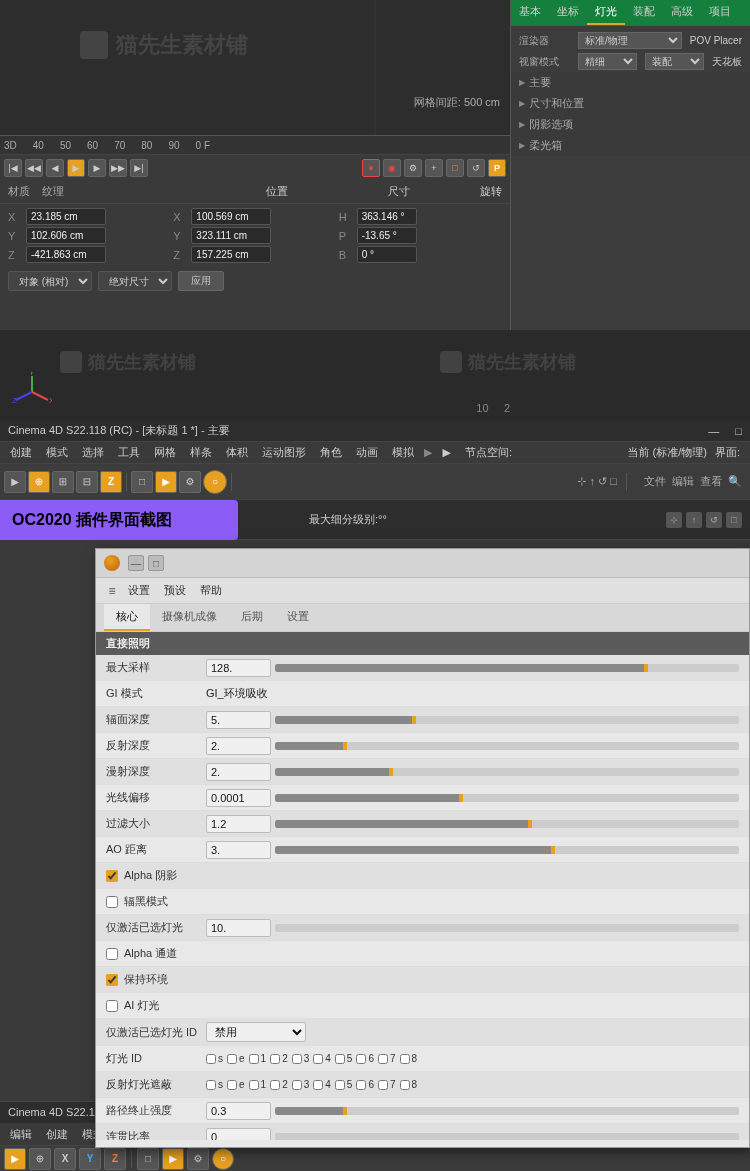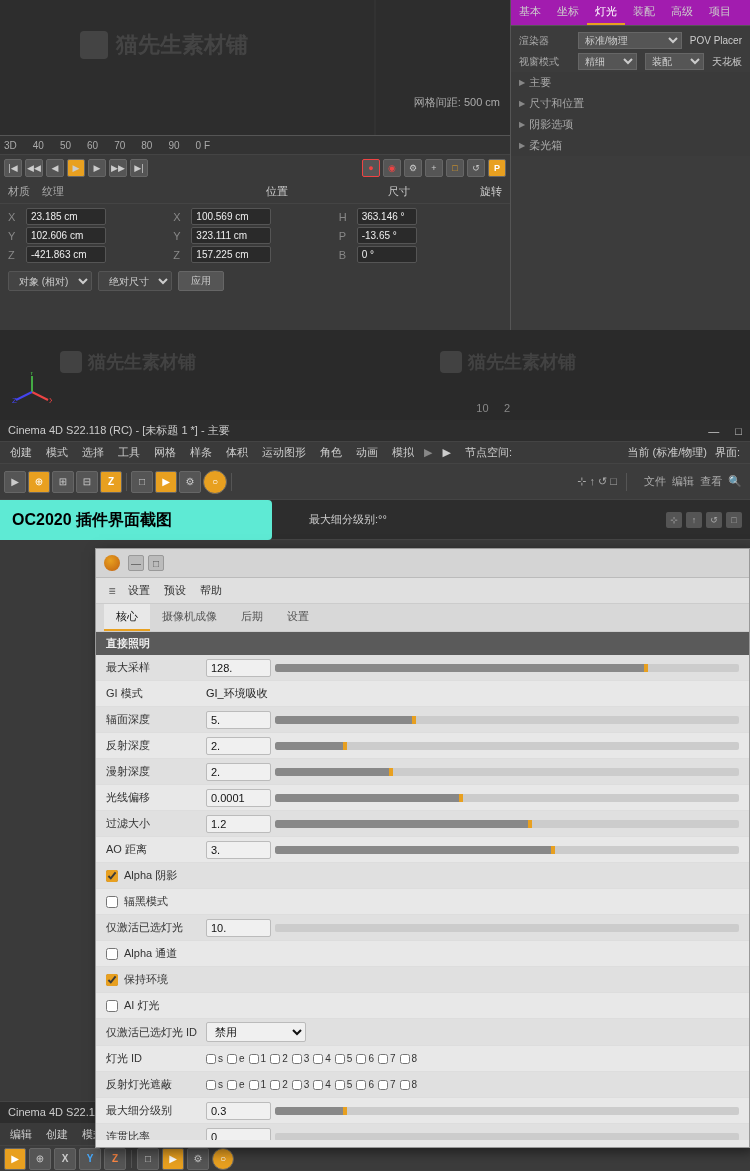--- a/index.html
+++ b/index.html
@@ -44,21 +44,21 @@
       position: absolute;
       top: 0;
       right: 0;
       width: 240px;
       height: 330px;
       background: #3c3c3c;
       border-left: 1px solid #555;
     }
     .right-panel-tabs {
       display: flex;
-      background: #a21caf;
+      background: #15803d;
       border-bottom: 1px solid #555;
       font-size: 11px;
       color: #ccc;
     }
     .right-panel-tabs span {
       padding: 4px 8px;
       cursor: pointer;
     }
     .right-panel-tabs span.active {
       color: #fff;
@@ -290,23 +290,23 @@
       padding: 0 4px;
       gap: 2px;
       border-bottom: 1px solid #444;
     }
 
     
     .yellow-banner {
       position: absolute;
       top: 500px;
       left: 0;
-      width: 272px;
+      width: 238px;
       height: 40px;
-      background: #5eead4;
+      background: #8b5cf6;
       display: flex;
       align-items: center;
       padding: 0 12px;
       z-index: 10;
       border-radius: 0 4px 4px 0;
     }
     .yellow-banner-text {
       color: #000;
       font-size: 16px;
       font-weight: bold;
@@ -1084,21 +1084,21 @@
           <label class="lid-checkbox"><input type="checkbox" style="">4</label>
           <label class="lid-checkbox"><input type="checkbox" style="">5</label>
           <label class="lid-checkbox"><input type="checkbox" style="">6</label>
           <label class="lid-checkbox"><input type="checkbox" style="">7</label>
           <label class="lid-checkbox"><input type="checkbox" style="">8</label>
         </div>
       </div>
     </div>
 
     <div class="oct-row">
-      <span class="oct-label">最大细分级别</span>
+      <span class="oct-label">路径终止强度</span>
       <div class="oct-control">
         <input class="oct-number-input" value="0.3" style="">
         <div class="oct-slider-track">
           <div class="oct-slider-fill" style="width:15%;"></div>
           <div class="oct-slider-thumb" style="left:calc(15% - 2px);"></div>
         </div>
       </div>
     </div>
 
     <div class="oct-row">

